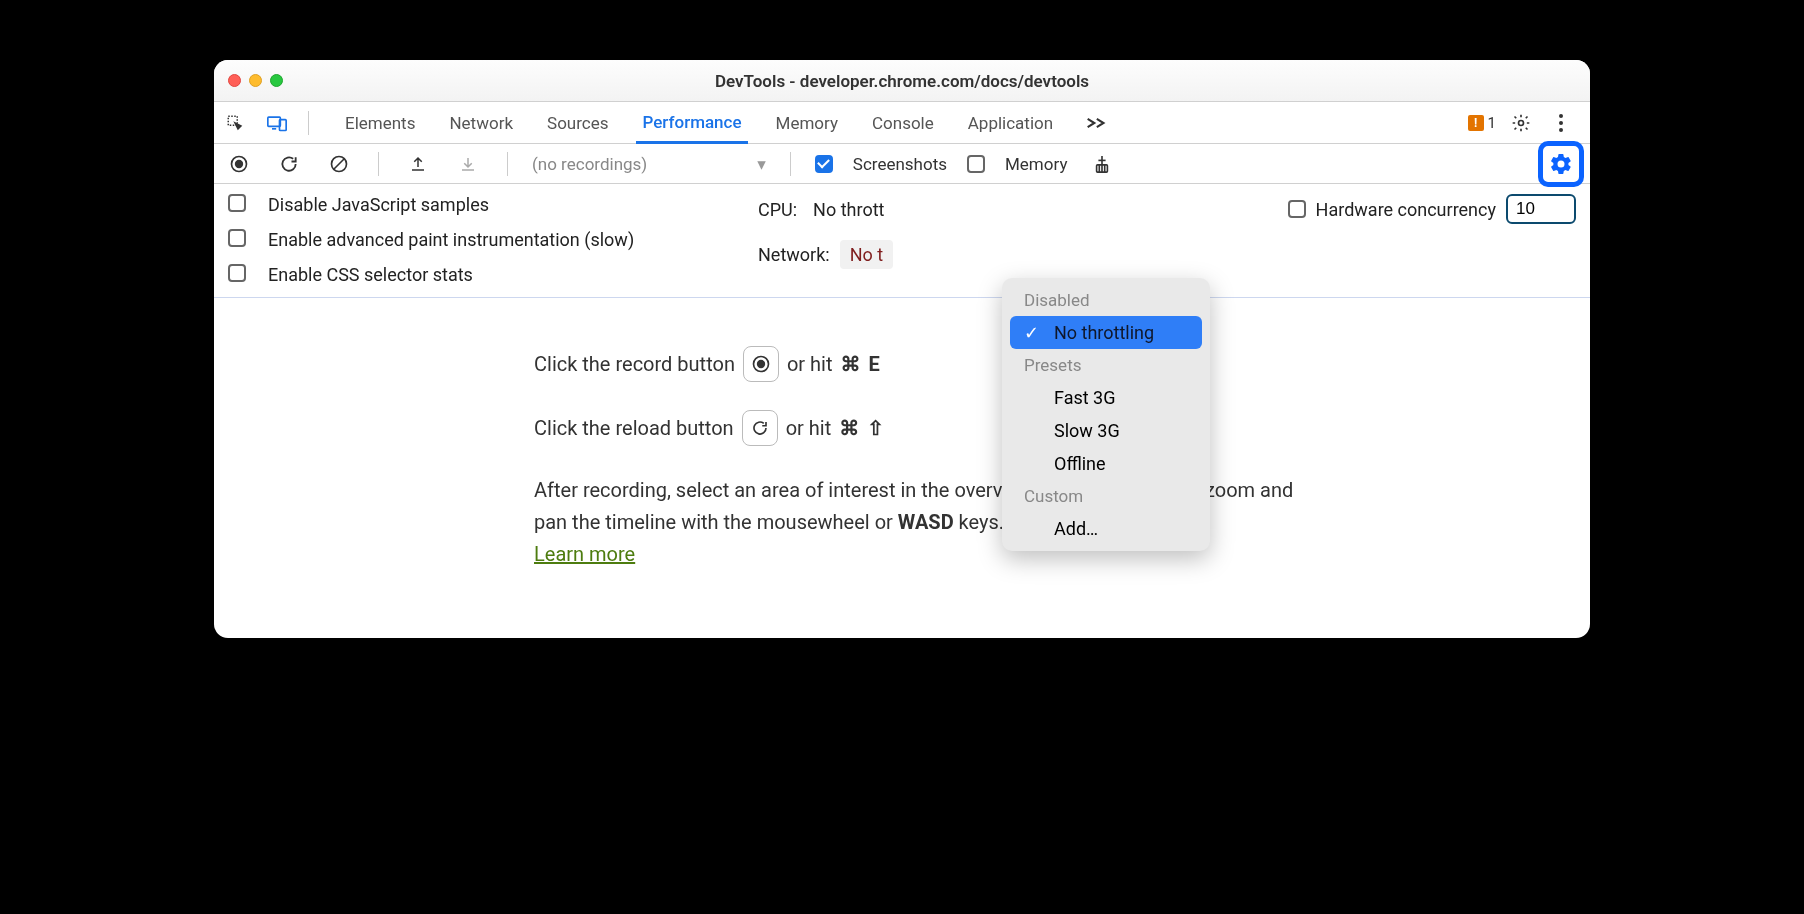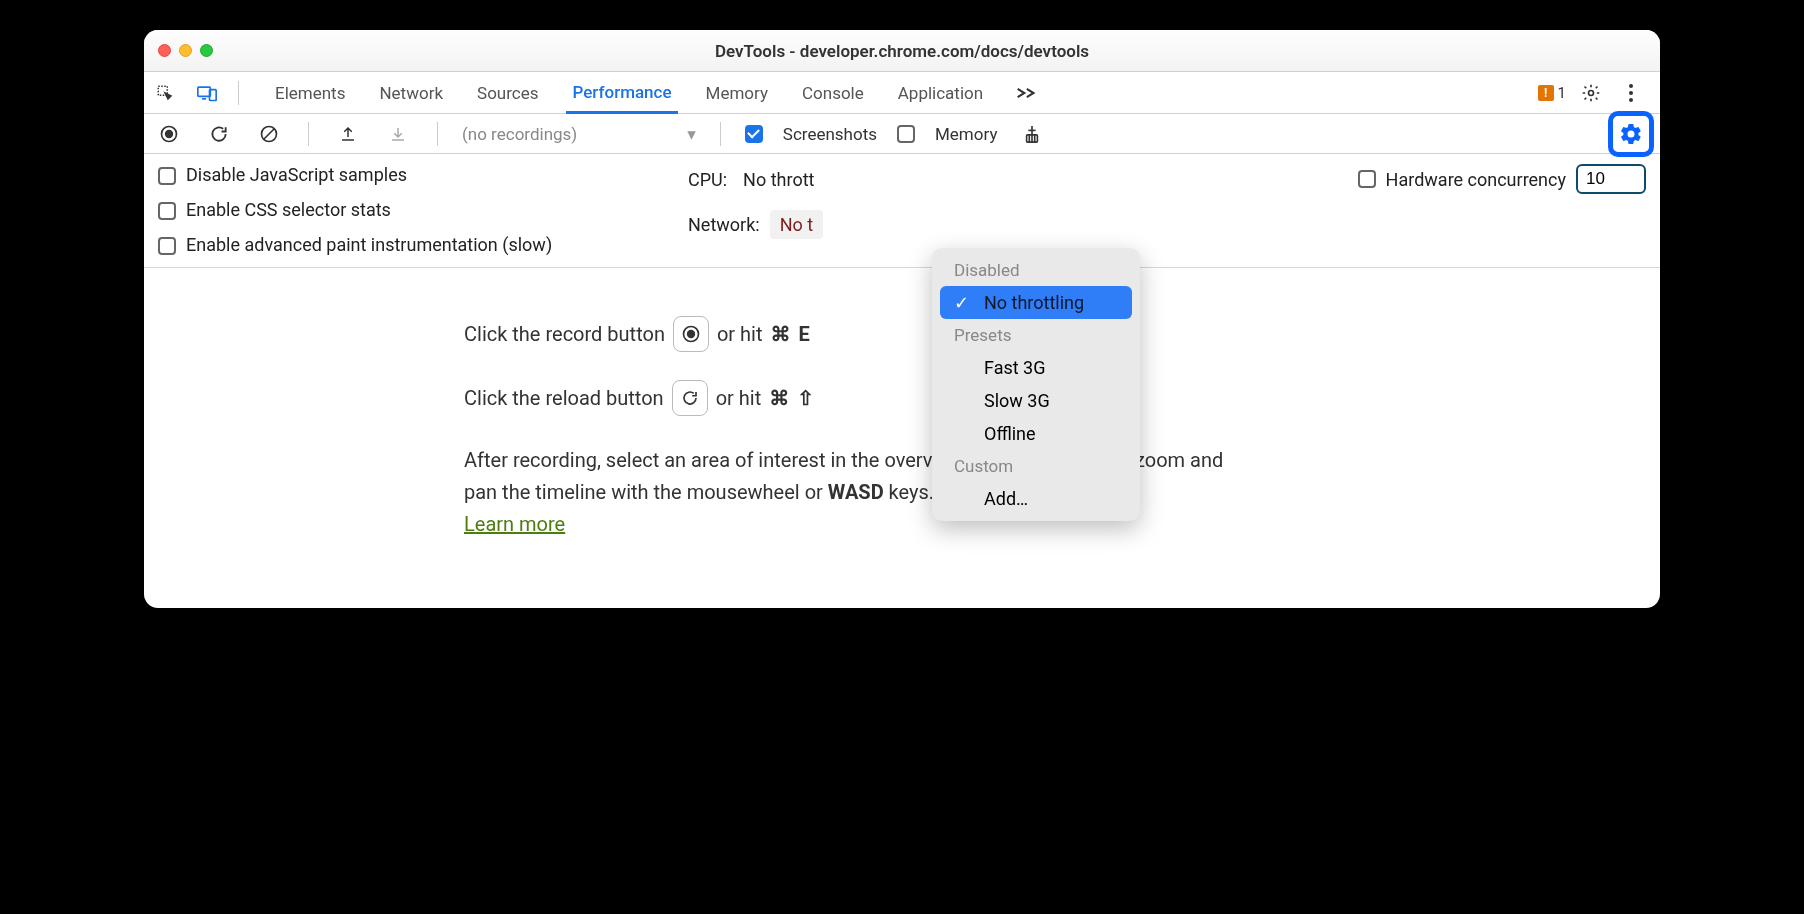--- a/index.html
+++ b/index.html
@@ -7,22 +7,22 @@
   body {
     background: #000;
     font-family: -apple-system, BlinkMacSystemFont, "Segoe UI", Roboto, Helvetica, Arial, sans-serif;
     display: flex;
     align-items: flex-start;
     justify-content: center;
     width: 1804px;
     height: 914px;
   }
   .window {
-    width: 1516px;
-    margin-top: 30px;
+    width: 1376px;
+    margin-top: 60px;
     background: #fff;
     border-radius: 14px;
     box-shadow: 0 20px 50px rgba(0,0,0,0.6);
     overflow: visible;
     position: relative;
   }
   
   .titlebar {
     height: 42px;
     display: flex;
@@ -77,21 +77,21 @@
   .gear-highlight svg { color:#0b63ff;}
   
   .settings {
     padding: 10px 14px 12px 14px;
     border-bottom:1px solid #cdd7ef;
     font-size:18px; color:#222;
   }
   .settings-row { display:flex; align-items:flex-start; }
   .settings-left { width:530px; display:flex; flex-direction:column; gap:14px;}
   .settings-right { flex:1; display:flex; flex-direction:column; gap:16px;}
-  .setting-item { display:flex; align-items:flex-end; gap:10px;}
+  .setting-item { display:flex; align-items:flex-start; gap:22px;}
   .label-inline { display:flex; align-items:center; gap:10px;}
   .sel-box { background:#f1f1f1; padding:4px 10px; border-radius:4px; color:#7f1d1d;}
   .num-input { width:70px; height:30px; border:2px solid #0c4a6e; border-radius:6px; padding:0 8px; font-size:17px;}
   
   .dropdown {
     position:absolute;
     left: 788px;
     top: 218px;
     width: 208px;
     background:#e9e9e9;
@@ -242,25 +242,25 @@
 
   <div class="settings">
     <div class="settings-row">
       <div class="settings-left">
         <div class="setting-item">
           <span class="chk"></span>
           <span>Disable JavaScript samples</span>
         </div>
         <div class="setting-item">
           <span class="chk"></span>
-          <span>Enable CSS selector stats</span>
+          <span>Enable advanced paint instrumentation (slow)</span>
         </div>
         <div class="setting-item">
           <span class="chk"></span>
-          <span>Enable advanced paint instrumentation (slow)</span>
+          <span>Enable CSS selector stats</span>
         </div>
       </div>
       <div class="settings-right">
         <div class="label-inline">
           <span>CPU:</span>
           <span style="padding-left:6px;">No thrott</span>
           <span style="flex:1"></span>
           <span class="chk"></span>
           <span>Hardware concurrency</span>
           <input class="num-input" value="10" style="">

